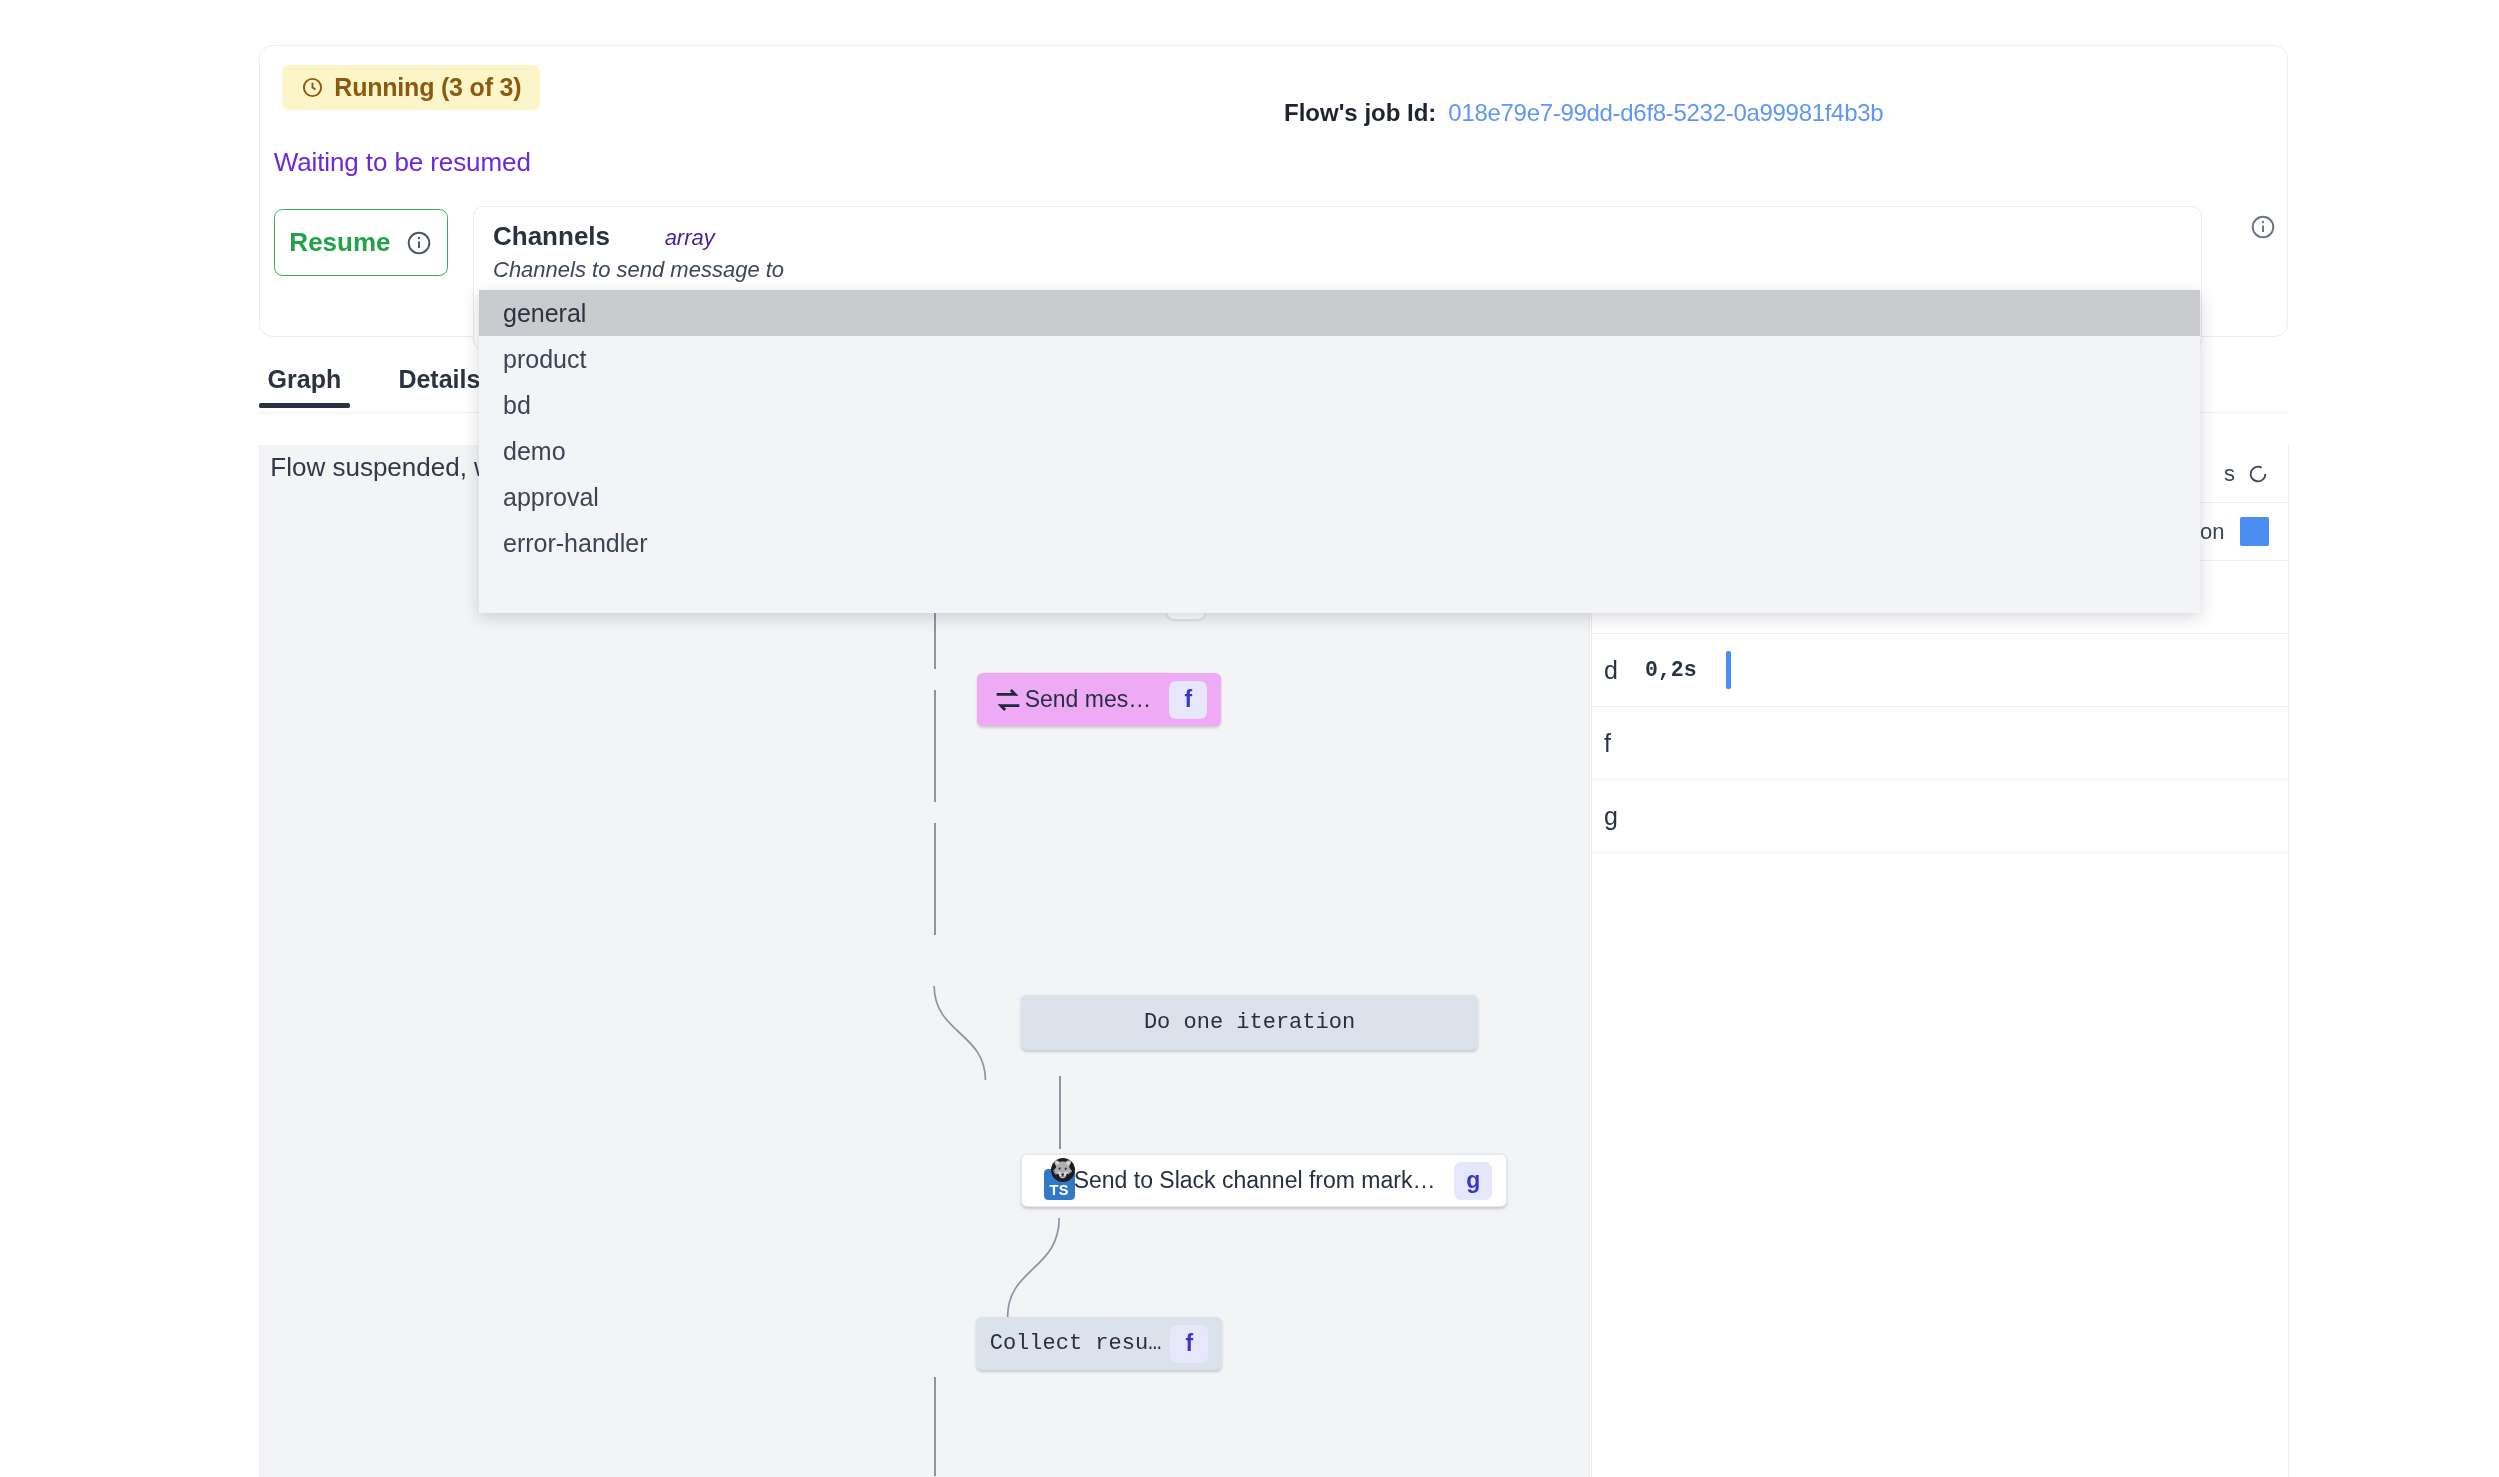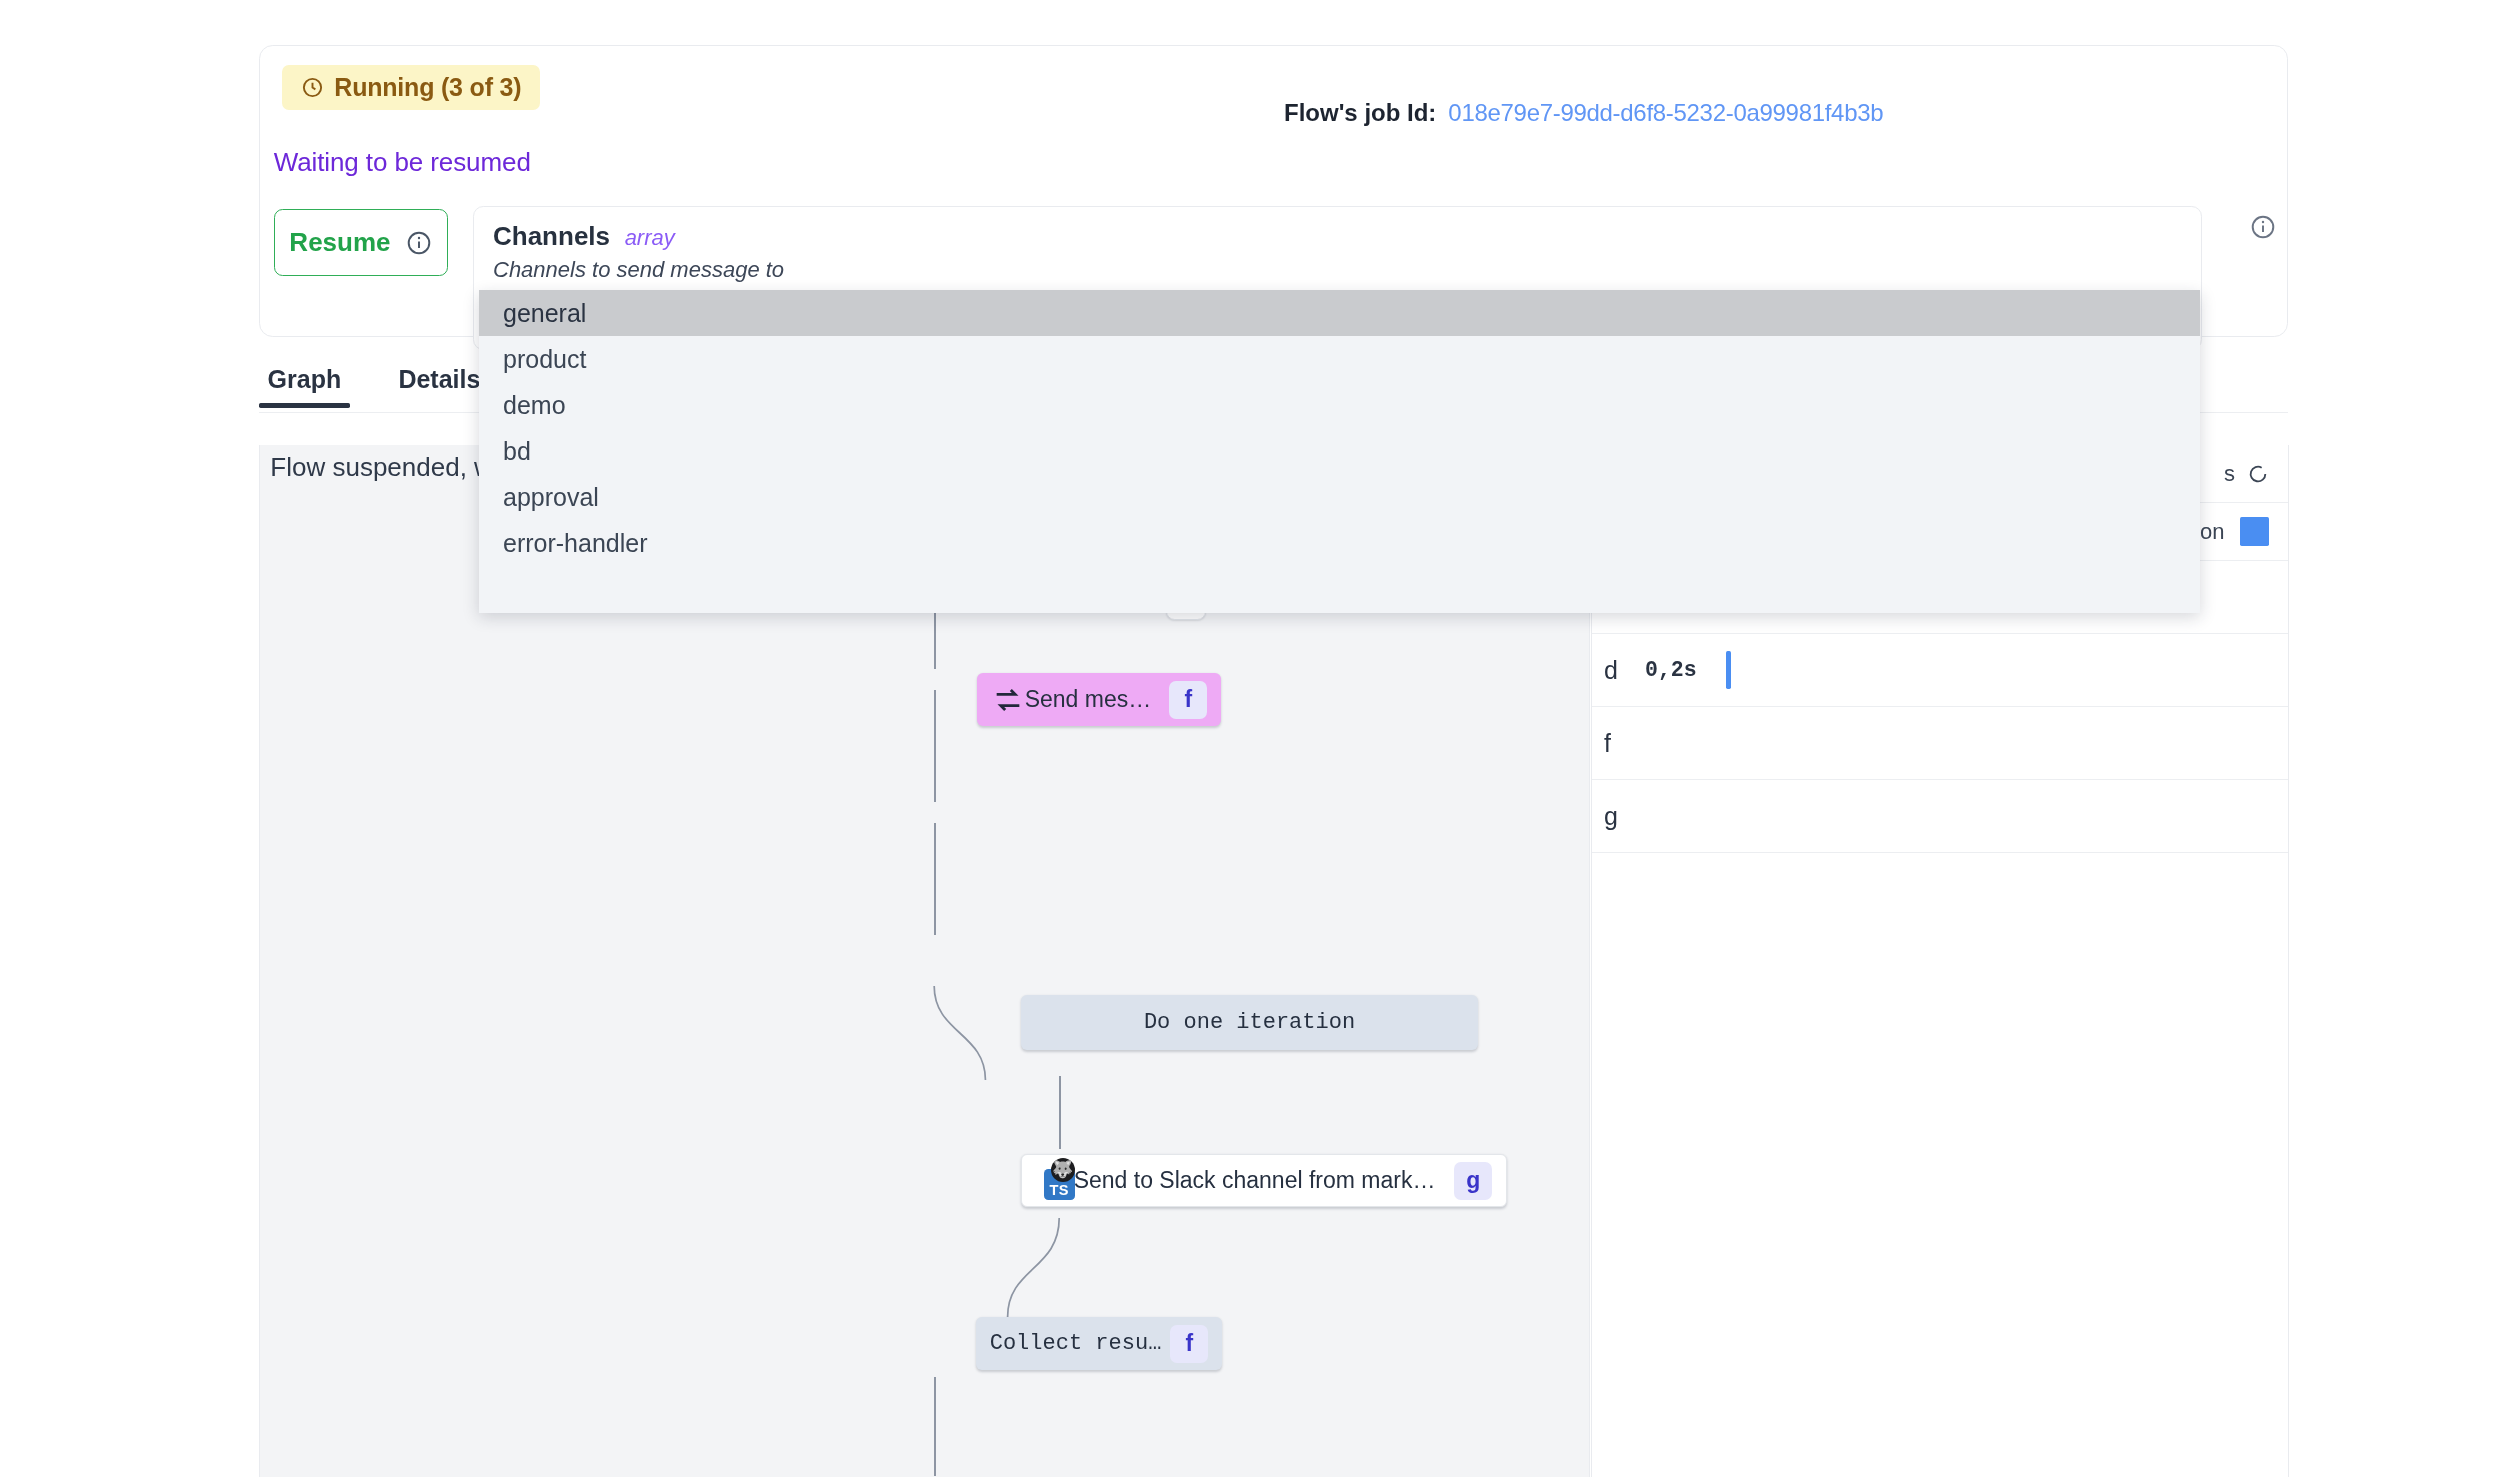--- a/index.html
+++ b/index.html
@@ -45,21 +45,21 @@
 
   .arg-panel {
     position: absolute; left: 213px; top: 160px; width: 1729px; height: 144px;
     border: 1.7px solid #e9ebef; border-radius: 10.3px; background: #ffffff;
   }
   .arg-label-row {
     position: absolute; left: 19px; top: 13.7px;
     display: flex; align-items: baseline; gap: 14.6px;
   }
   .arg-name { font-size: 26px; font-weight: 700; color: #27313f; }
-  .arg-type { font-size: 22px; font-style: italic; color: #8b5cf6; }
+  .arg-type { font-size: 22px; font-style: italic; color: #4c1d95; margin-left: 40px; }
   .arg-desc {
     position: absolute; left: 19px; top: 50px;
     font-size: 22px; font-style: italic; color: #3d4758;
   }
   .arg-input {
     position: absolute; left: 15.5px; top: 86px; width: 1699px; height: 45px;
     border: 1.7px solid #6699f0; border-radius: 4.3px; background: #ffffff;
     display: flex; align-items: center;
   }
   .stepper-box {
@@ -361,26 +361,26 @@
   </div>
 
   <div class="dropdown">
     <div class="dd-item active">
       <span>general</span>
     </div>
     <div class="dd-item">
       <span>product</span>
     </div>
     <div class="dd-item">
+      <span>bd</span>
+    </div>
+    <div class="dd-item">
       <span>demo</span>
     </div>
     <div class="dd-item">
-      <span>bd</span>
-    </div>
-    <div class="dd-item">
       <span>approval</span>
     </div>
     <div class="dd-item">
       <span>error-handler</span>
     </div>
   </div>
 
 </div>
 
 

